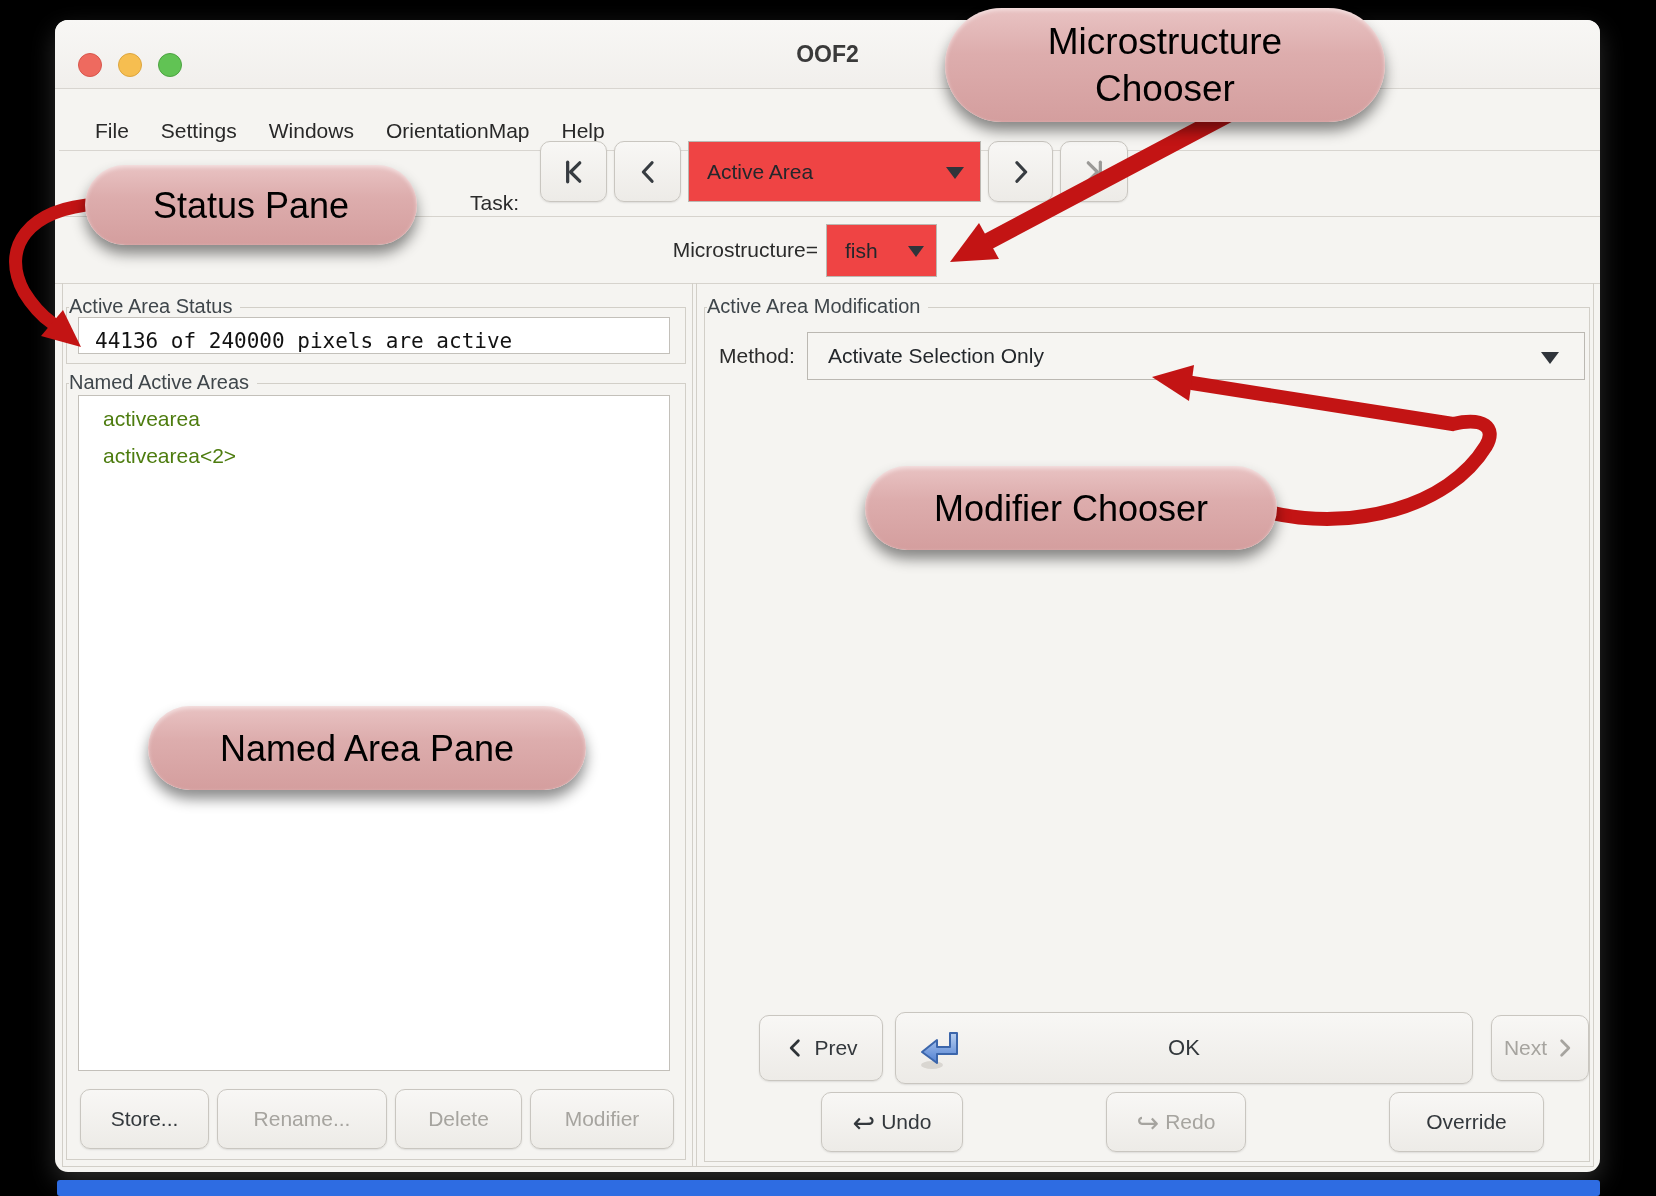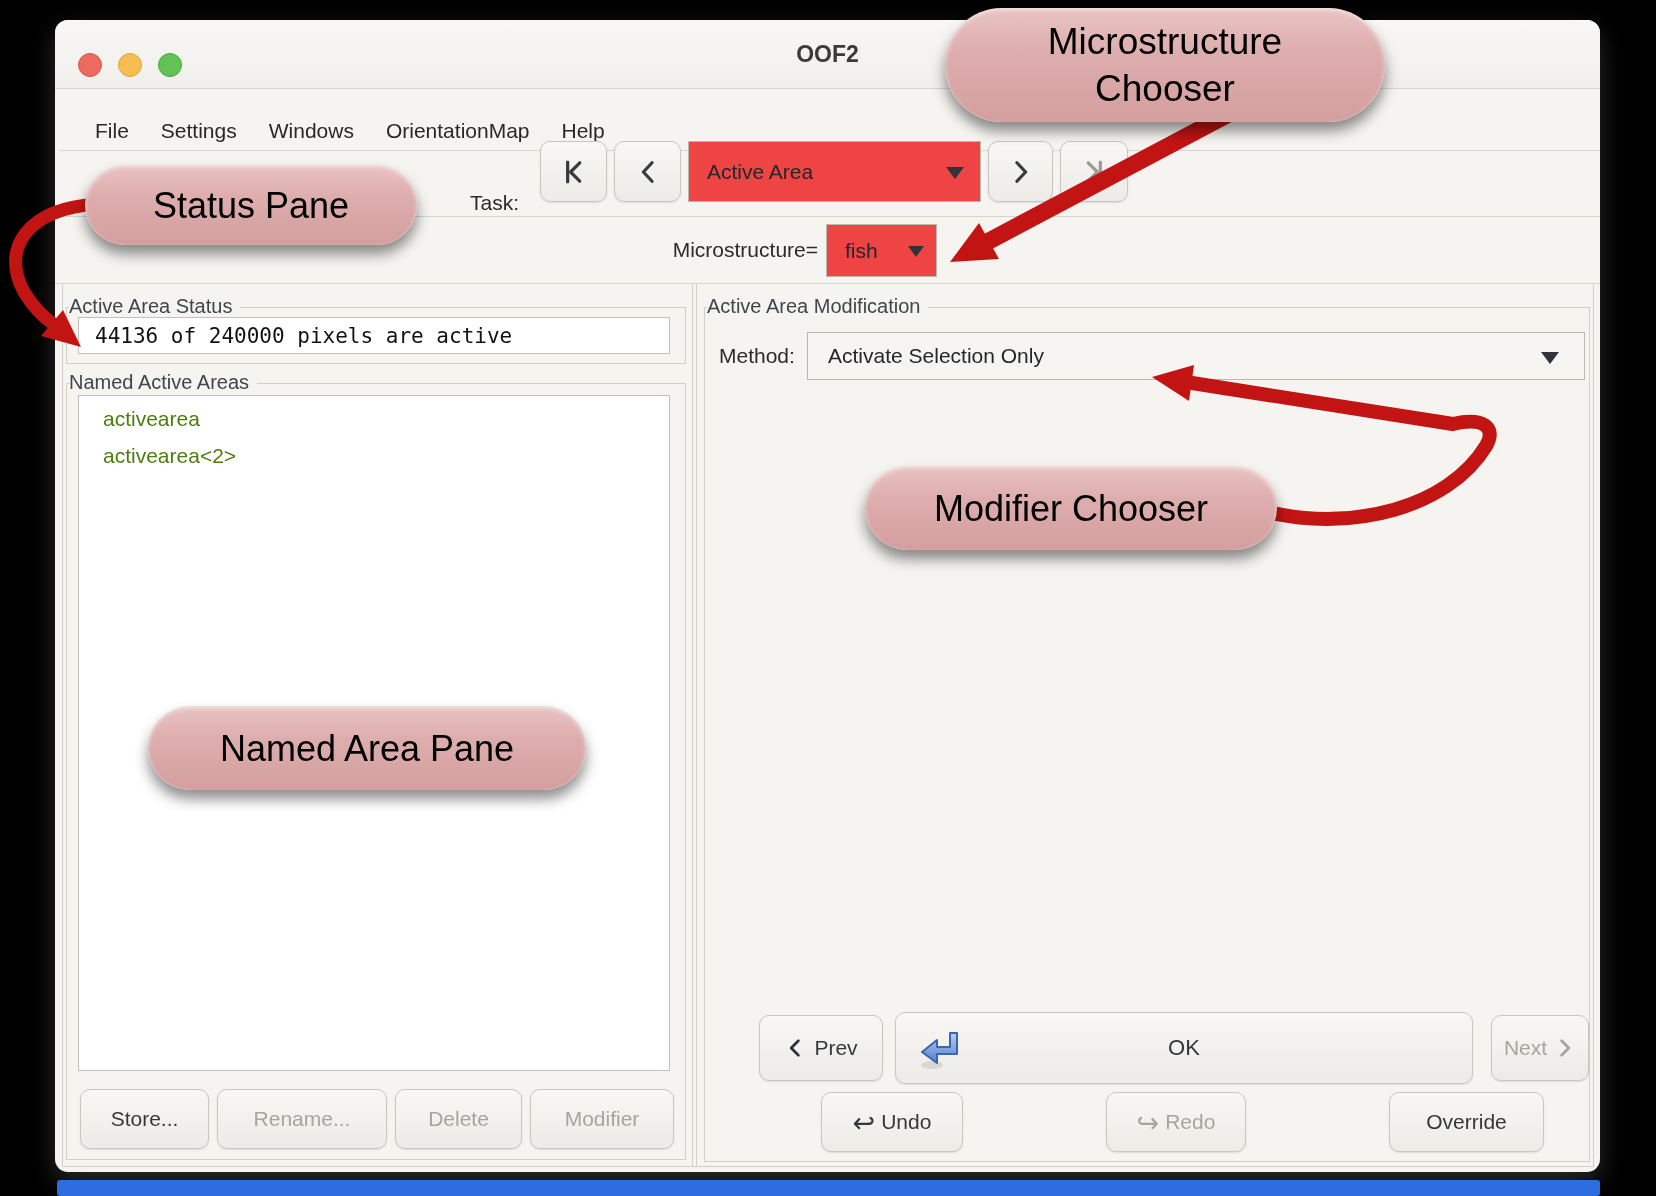--- a/index.html
+++ b/index.html
@@ -131,21 +131,21 @@
     </div>
 
     <div class="sep-v" style="left:637px;top:263px;height:883px;"></div>
     <div class="sep-v" style="left:641px;top:263px;height:883px;"></div>
     <div class="sep-v" style="left:7px;top:263px;height:883px;"></div>
     <div class="sep-v" style="left:1538px;top:263px;height:883px;"></div>
     <div class="sep-h" style="left:7px;top:1146px;width:1532px;"></div>
 
     <div class="frame" style="left:11px;top:287px;width:620px;height:57px;">
       <span class="ftitle">Active Area Status</span>
-      <div class="entry" style="left:11px;top:9px;width:592px;height:37px;display:flex;align-items:center;padding-left:16px;">
+      <div class="entry" style="left:11px;top:9px;width:592px;height:37px;display:flex;align-items:flex-end;padding-left:16px;">
         <span class="mono">44136 of 240000 pixels are active</span>
       </div>
     </div>
 
     <div class="frame" style="left:11px;top:363px;width:620px;height:777px;">
       <span class="ftitle">Named Active Areas</span>
       <div class="listbox" style="left:11px;top:11px;width:592px;height:676px;">
         <div class="item">activearea</div>
         <div class="item">activearea&lt;2&gt;</div>
       </div>

